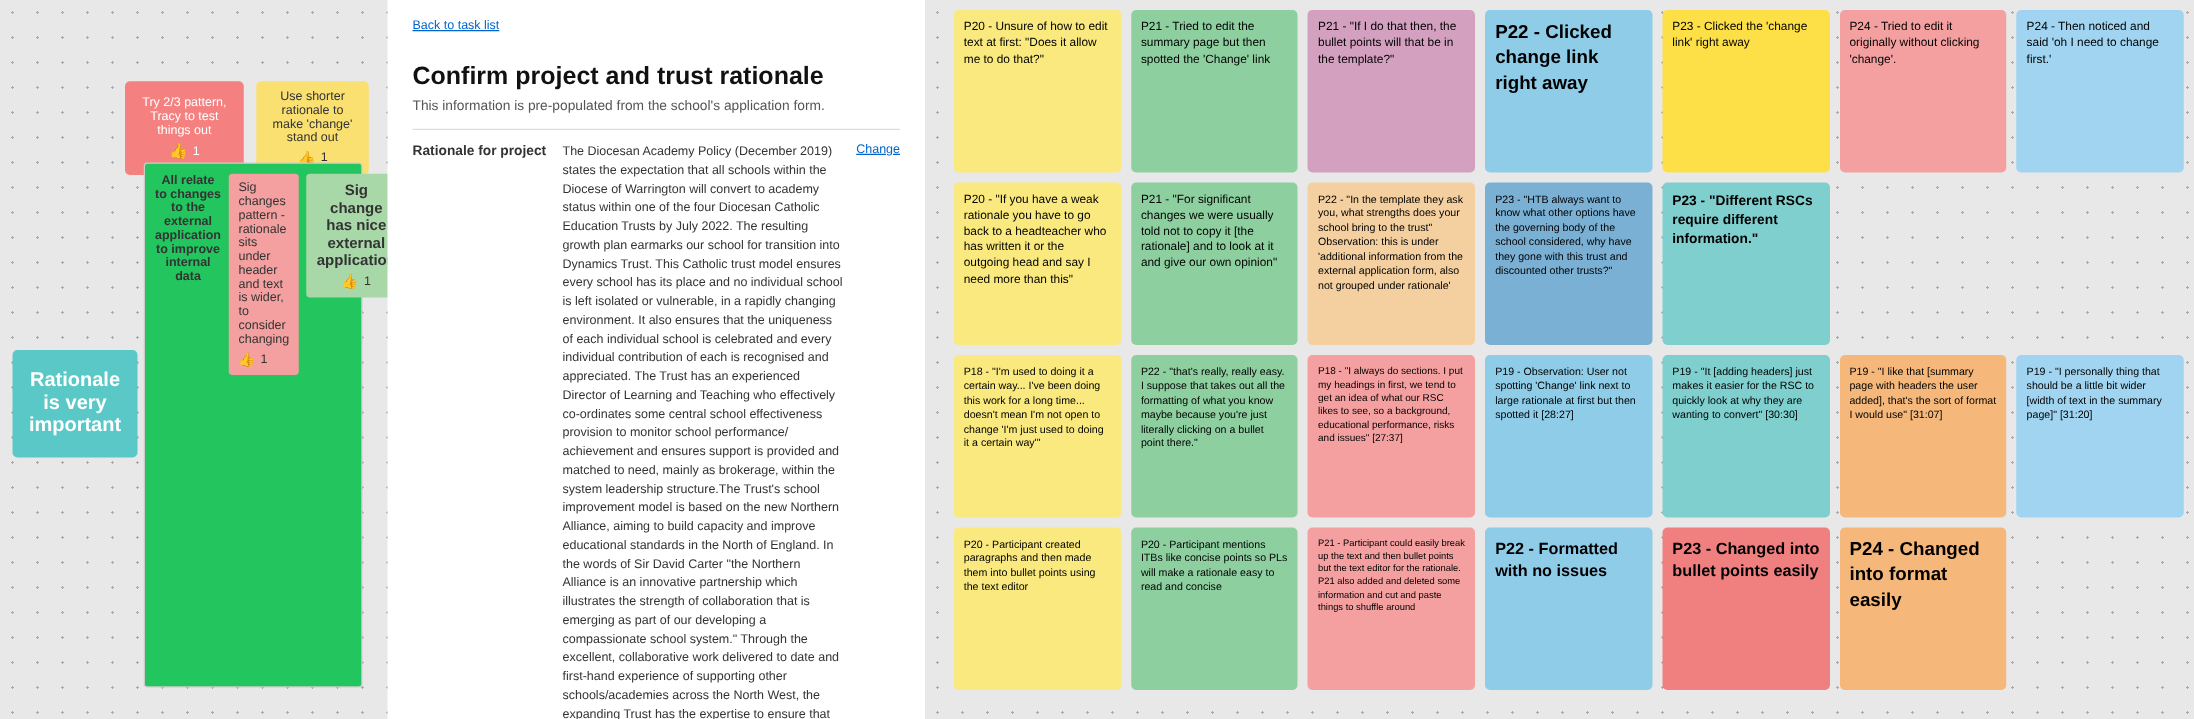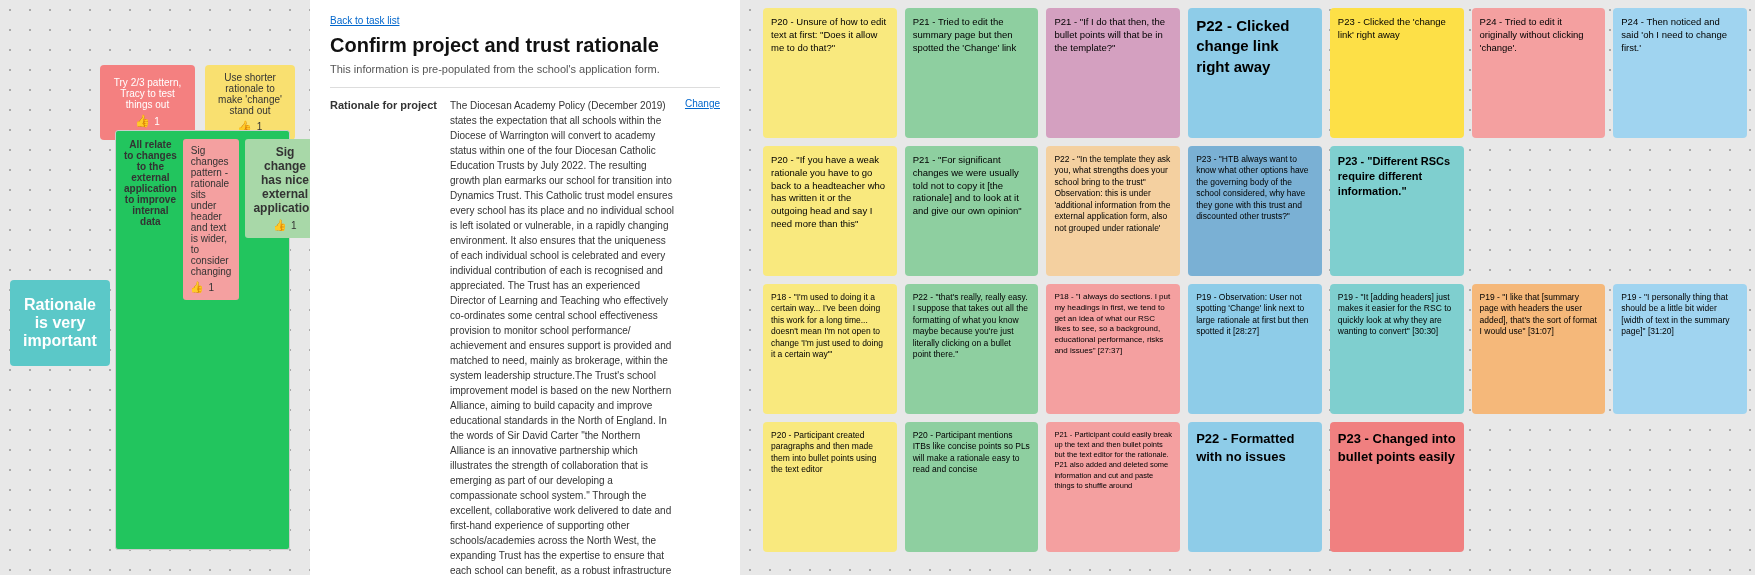--- a/index.html
+++ b/index.html
@@ -57,21 +57,21 @@
       font-size: 11px;
       color: #333;
       position: relative;
     }
 
     .back-link {
       font-size: 10px;
       color: #0066cc;
       text-decoration: underline;
       display: block;
-      margin-bottom: 8px;
+      margin-bottom: 24px;
     }
 
     .middle-panel h1 {
       font-size: 20px;
       font-weight: bold;
       margin-bottom: 6px;
       color: #111;
     }
 
     .form-description {
@@ -386,15 +386,18 @@
     </div>
     <div class="card card-pink">
       <span style="font-size:7.5px;">P21 - Participant could easily break up the text and then bullet points but the text editor for the rationale. P21 also added and deleted some information and cut and paste things to shuffle around</span>
     </div>
     <div class="card card-blue-light">
       <span style="font-weight:bold;font-size:13px;">P22 - Formatted with no issues</span>
     </div>
     <div class="card card-salmon">
       <span style="font-weight:bold;font-size:13px;">P23 - Changed into bullet points easily</span>
     </div>
+    <div class="card card-orange">
+      <span style="font-weight:bold;font-size:15px;">P24 - Changed into format easily</span>
+    </div>
     <div style="background:transparent;"></div>
   </div>
 </div>
 
 </body></html>

